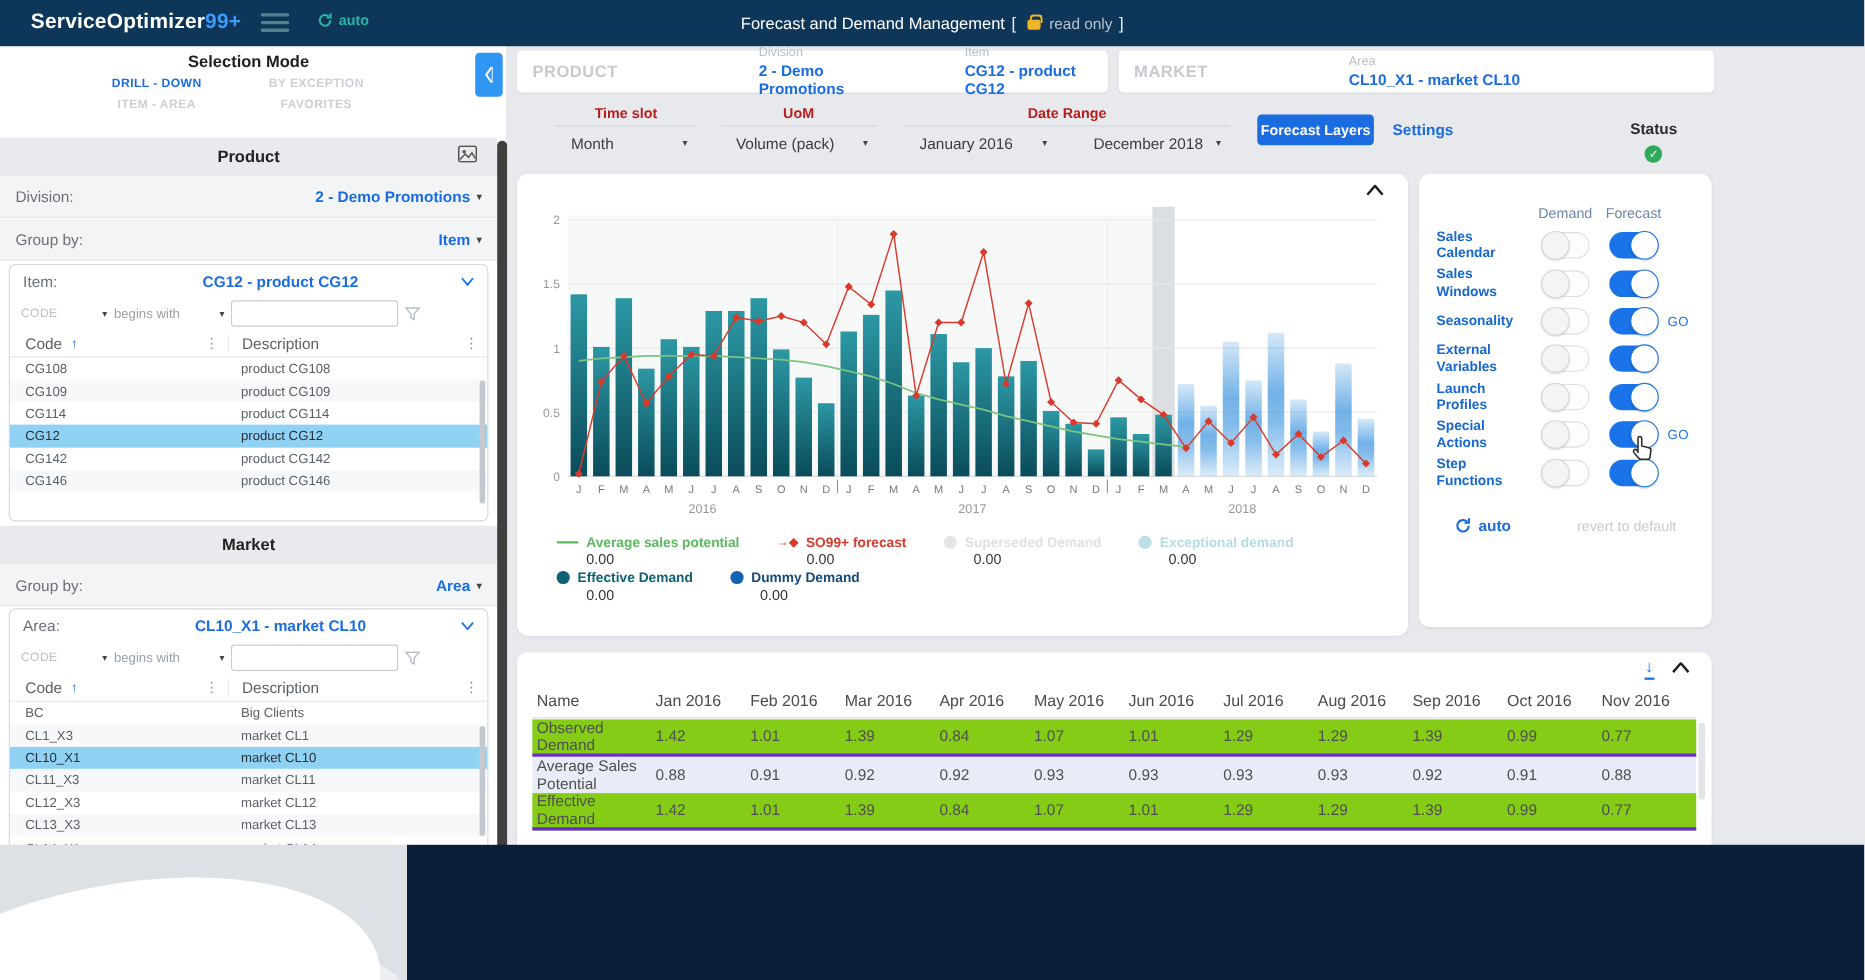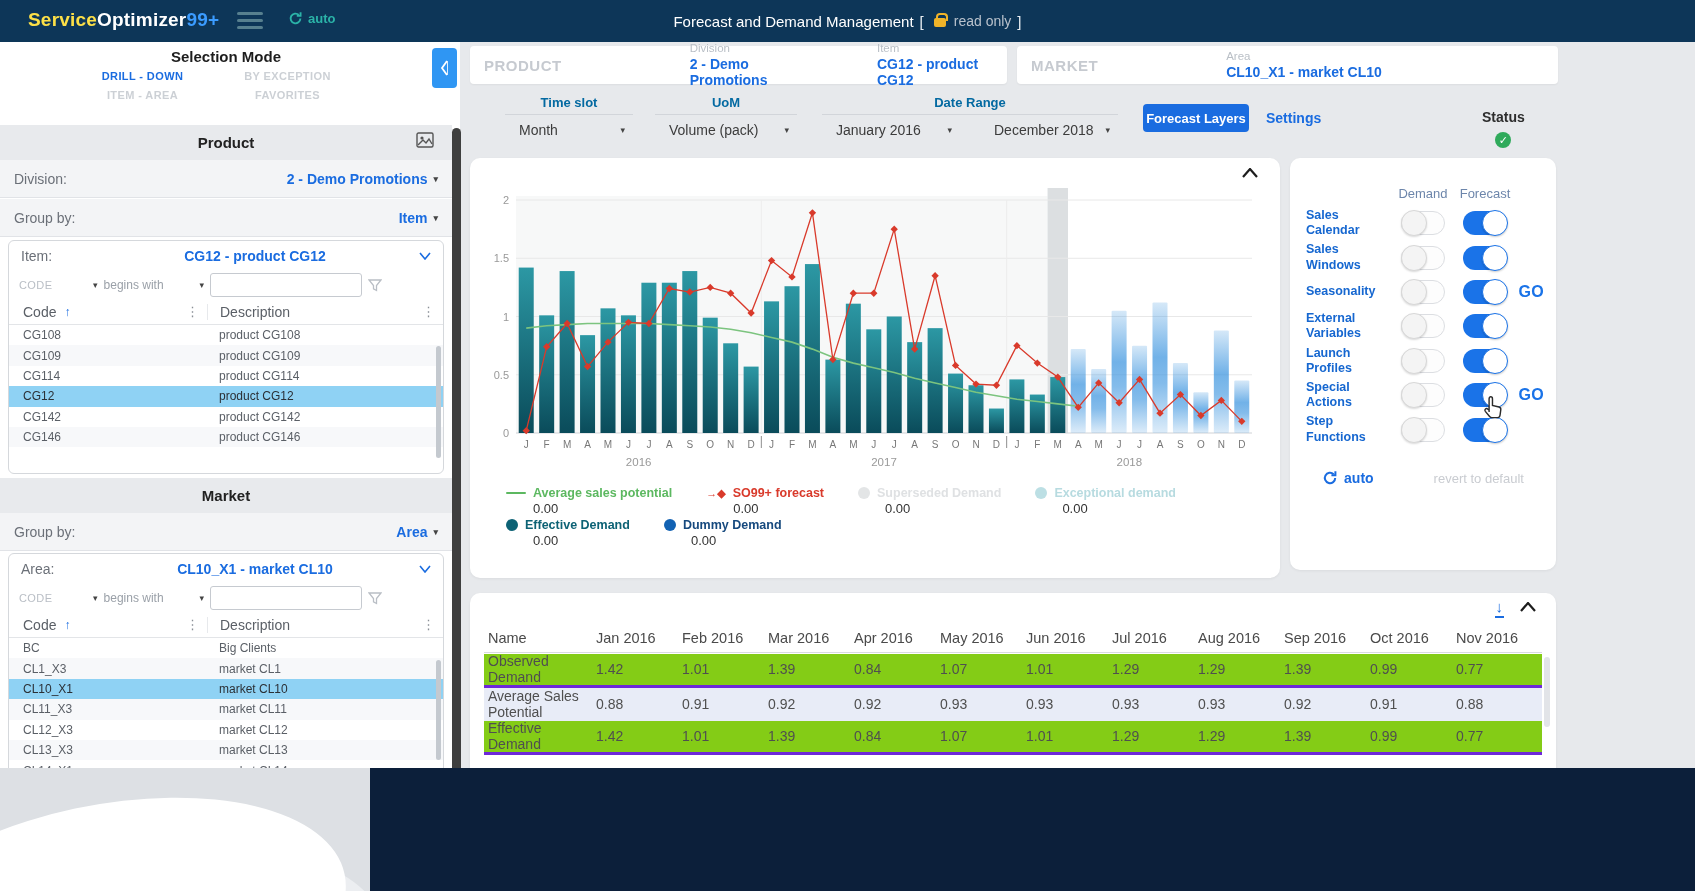--- a/index.html
+++ b/index.html
@@ -3,21 +3,21 @@
 <meta charset="utf-8">
 <style>
   * { margin:0; padding:0; box-sizing:border-box; }
   html,body { width:1695px; height:891px; overflow:hidden; }
   body { font-family:"Liberation Sans", sans-serif; background:#e7e9ec; }
   .screen { position:relative; width:1695px; height:891px; background:#e7e9ec; overflow:hidden; }
 
   
   .topbar { position:absolute; left:0; top:0; width:1695px; height:42px; background:#0d3658; z-index:10; }
   .brand { position:absolute; left:28px; top:9px; font-size:19px; font-weight:bold; letter-spacing:.2px; }
-  .b-svc { color:#fde047; } .b-opt { color:#ffffff; } .b-99 { color:#3b9cff; }
+  .b-svc { color:#ffffff; } .b-opt { color:#ffffff; } .b-99 { color:#3b9cff; }
   .hamburger { position:absolute; left:237px; top:12px; width:26px; height:18px; cursor:pointer; }
   .hamburger i { display:block; height:3px; background:#57808f; border-radius:2px; margin-bottom:4px; }
   .auto-top { position:absolute; left:288px; top:11px; display:flex; align-items:center; gap:5px;
               color:#2bb3a8; font-size:13px; font-weight:bold; cursor:pointer; }
   .title-wrap { position:absolute; left:0; right:0; top:0; height:42px; display:flex; align-items:center; justify-content:center; gap:6px; pointer-events:none;border-radius:19px; }
   .page-title { color:#ffffff; font-size:15px; }
   .ro-bracket { color:#e8edf2; font-size:15px; }
   .lock { width:12px; height:9px; background:#f0b429; border-radius:2px; position:relative; margin:3px 2px 0 4px; }
   .lock:before { content:""; position:absolute; top:-5px; left:2px; width:8px; height:6px;
                  border:2px solid #f0b429; border-bottom:none; border-radius:4px 4px 0 0; }
@@ -63,21 +63,21 @@
 
   
   .hcard { position:absolute; top:46px; height:38px; background:#fff; border-radius:4px; box-shadow:0 1px 2px rgba(0,0,0,.05); display:flex; align-items:center; }
   .hcard-title { font-size:15px; font-weight:bold; color:#c6cad0; letter-spacing:.5px; padding-left:14px; }
   .hgroup { display:flex; flex-direction:column; justify-content:center; line-height:1.15; }
   .hlabel { font-size:11.5px; color:#b9bfc6; }
   .hvalue { font-size:14px; font-weight:bold; color:#1a6ce0; cursor:pointer; }
 
   
   .ctl-group { position:absolute; top:95px; }
-  .ctl-label { text-align:center; color:#0369a1; font-size:13px; font-weight:bold; padding-bottom:4px; border-bottom:1px solid #d2d5da; }
+  .ctl-label { text-align:center; color:#b91c1c; font-size:13px; font-weight:bold; padding-bottom:4px; border-bottom:1px solid #d2d5da; }
   .ctl-value { display:flex; align-items:center; justify-content:space-between; padding:7px 8px 0 14px; font-size:14px; color:#3c3c3c; cursor:pointer; }
   .dr-values { display:flex;gap:20px; }
   .fl-btn { position:absolute; left:1143px; top:104px; width:106px; height:28px; background:#1a6ce0; color:#fff; border:none;
             border-radius:4px; font-size:13px; font-weight:bold; cursor:pointer; font-family:"Liberation Sans",sans-serif; }
   .settings-link { position:absolute; left:1266px; top:110px; color:#1a6ce0; font-size:14px; font-weight:bold; cursor:pointer; }
   .status-wrap { position:absolute; left:1482px; top:109px; display:flex; align-items:center; gap:7px;flex-direction:column; }
   .status-label { color:#2d2d2d; font-size:14px; font-weight:bold; }
   .chk { width:16px; height:16px; border-radius:50%; background:#2faa5b; color:#fff; font-size:11px; display:flex; align-items:center; justify-content:center; }
 
   
@@ -103,21 +103,21 @@
   .layers-rows { position:absolute; top:48px; left:16px; right:12px; }
   .lrow { display:grid; grid-template-columns:86px 62px 62px 28px; align-items:center; min-height:34.4px; }
   .lrow .llabel { color:#1667d0; font-size:12.5px; font-weight:bold; line-height:1.22; }
   .tgl { width:44px; height:24px; border-radius:12px; position:relative; margin:0 auto; cursor:pointer; }
   .tgl.off { background:#fdfdfd; border:1px solid #dcdee2; }
   .tgl.off .knob { position:absolute; left:-1px; top:-2px; width:26px; height:26px; border-radius:50%;
                    background:#f4f4f4; border:1px solid #d8d8d8; box-shadow:0 1px 2px rgba(0,0,0,.15); }
   .tgl.on { background:#1a73e8; }
   .tgl.on .knob { position:absolute; right:-1px; top:-1px; width:26px; height:26px; border-radius:50%;
                   background:#fff; border:1px solid #1a73e8; box-shadow:0 1px 2px rgba(0,0,0,.2); }
-  .go { color:#1a73e8; font-size:16px; font-weight:bold; letter-spacing:.3px; text-align:right; cursor:pointer; }
+  .go { color:#1a73e8; font-size:12px; font-weight:normal; letter-spacing:.3px; text-align:left; cursor:pointer; }
   .lp-footer { position:absolute; top:312px; left:0; right:0; display:flex; align-items:center; justify-content:center; gap:60px; }
   .auto-bottom { display:flex; align-items:center; gap:6px; color:#1a6ce0; font-size:14px; font-weight:bold; cursor:pointer; }
   .revert { color:#c9ccd1; font-size:13px; cursor:pointer; }
 
   
   .dt-head { position:absolute; top:30px; left:0; right:0; height:30px; display:flex; align-items:center;
              border-bottom:1px solid #d9dbe0; margin:0 14px; color:#4a4a4a; font-size:14.5px; }
   .dt-body { position:absolute; top:61px; left:14px; right:14px; }
   .dt-row { display:flex; align-items:center; height:33.5px; font-size:14px; color:#4f4f4f; }
   .dt-row.plain { border-bottom:3px solid #6d28d9; background:#84cc16; }

